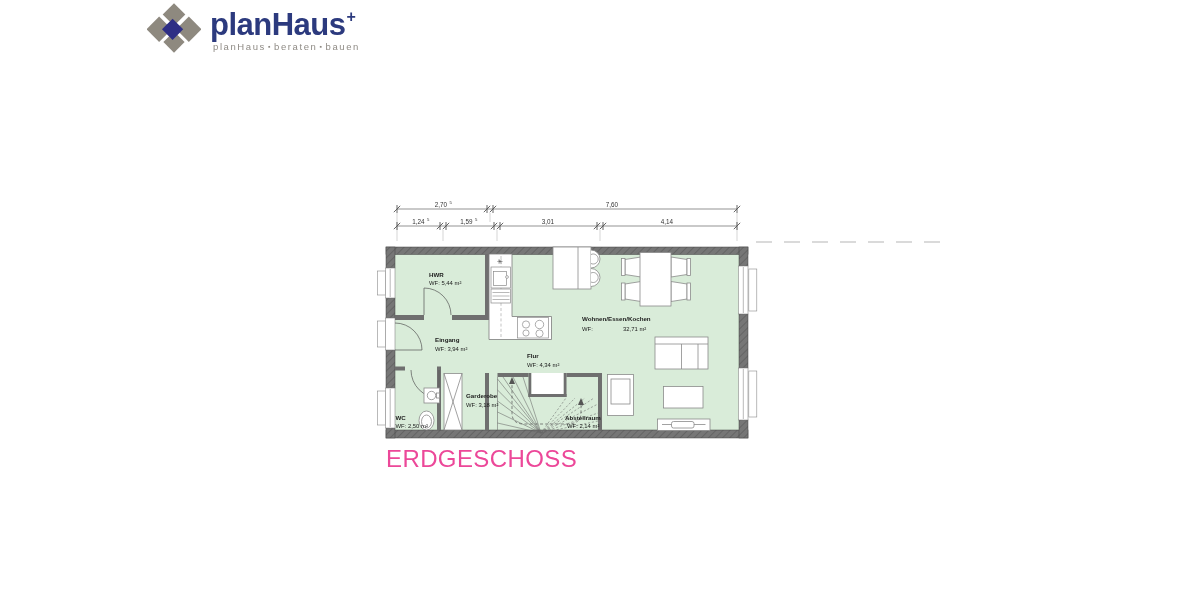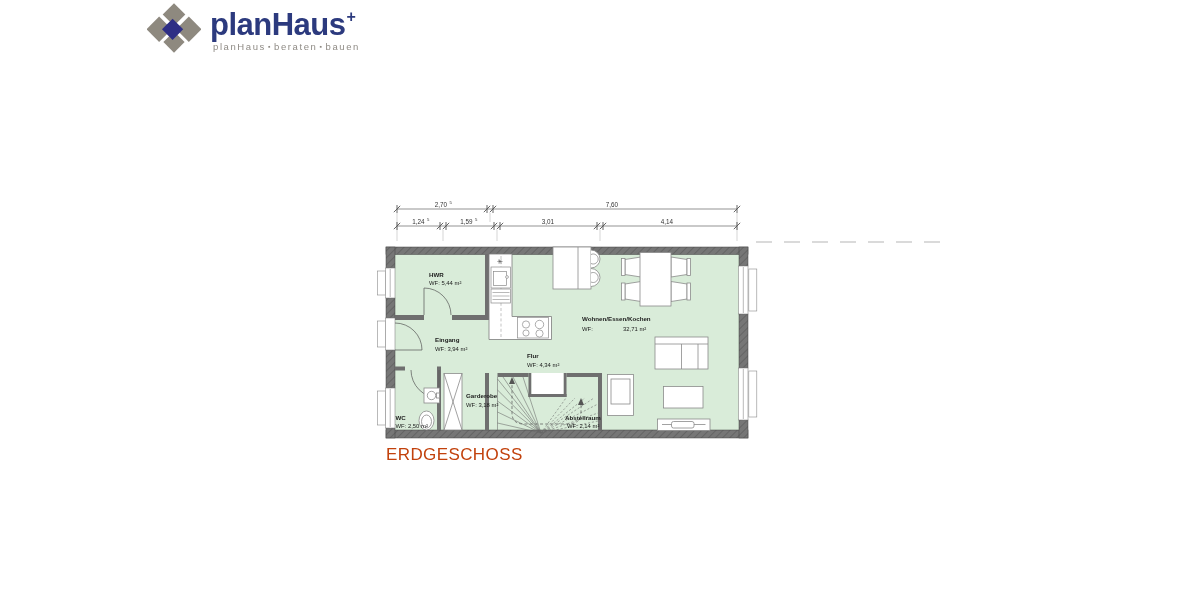--- a/index.html
+++ b/index.html
@@ -9,21 +9,21 @@
   .logo{position:absolute;left:147px;top:3px;display:flex;align-items:flex-start;}
   .logo-mark{width:54px;height:54px;flex:0 0 auto;}
   .logo-text{margin-left:9px;padding-top:6px;}
   .brand-line{white-space:nowrap;line-height:1;}
   .brand{font-size:31px;font-weight:700;letter-spacing:-0.5px;color:#2c3a7e;}
   .brand-plus{font-size:16px;font-weight:700;color:#2c3a7e;vertical-align:13px;margin-left:1px;}
   .tagline{margin-top:1px;margin-left:3px;font-size:9.5px;letter-spacing:1.6px;color:#8f8b85;white-space:nowrap;}
   .tagline .sep{font-size:7px;margin:0 2px;color:#8f8b85;vertical-align:1px;}
   
   .plan-svg{position:absolute;left:370px;top:190px;}
-  .plan-title{position:absolute;left:386px;top:445px;font-size:17px;color:#c2410c;letter-spacing:0.4px;}
+  .plan-title{position:absolute;left:386px;top:445px;font-size:24px;color:#ec4899;letter-spacing:0.4px;}
   svg text{font-family:"Liberation Sans",sans-serif;}
   .room-name{font-size:6.2px;font-weight:bold;fill:#1b1b1b;}
   .room-area{font-size:5.9px;fill:#1b1b1b;}
   .dim-text{font-size:6.3px;fill:#333;}
   .dim-sup{font-size:4.3px;fill:#333;}
 </style>
 </head>
 <body>
 
 <div class="page">

